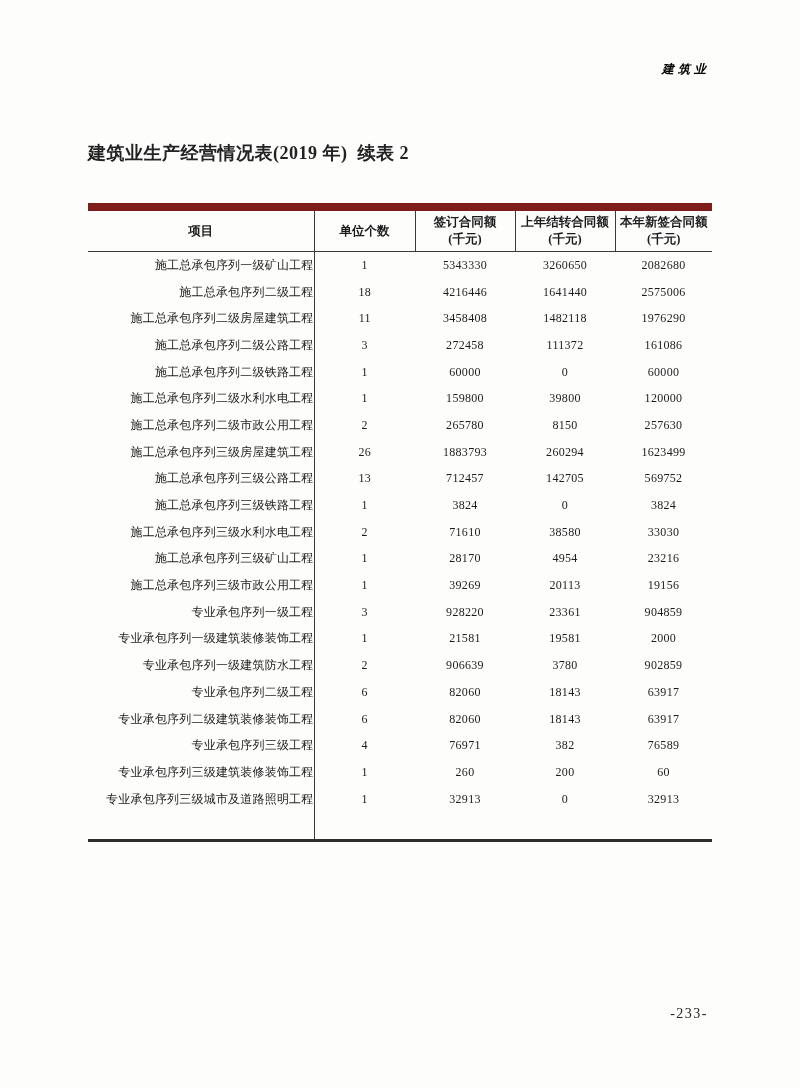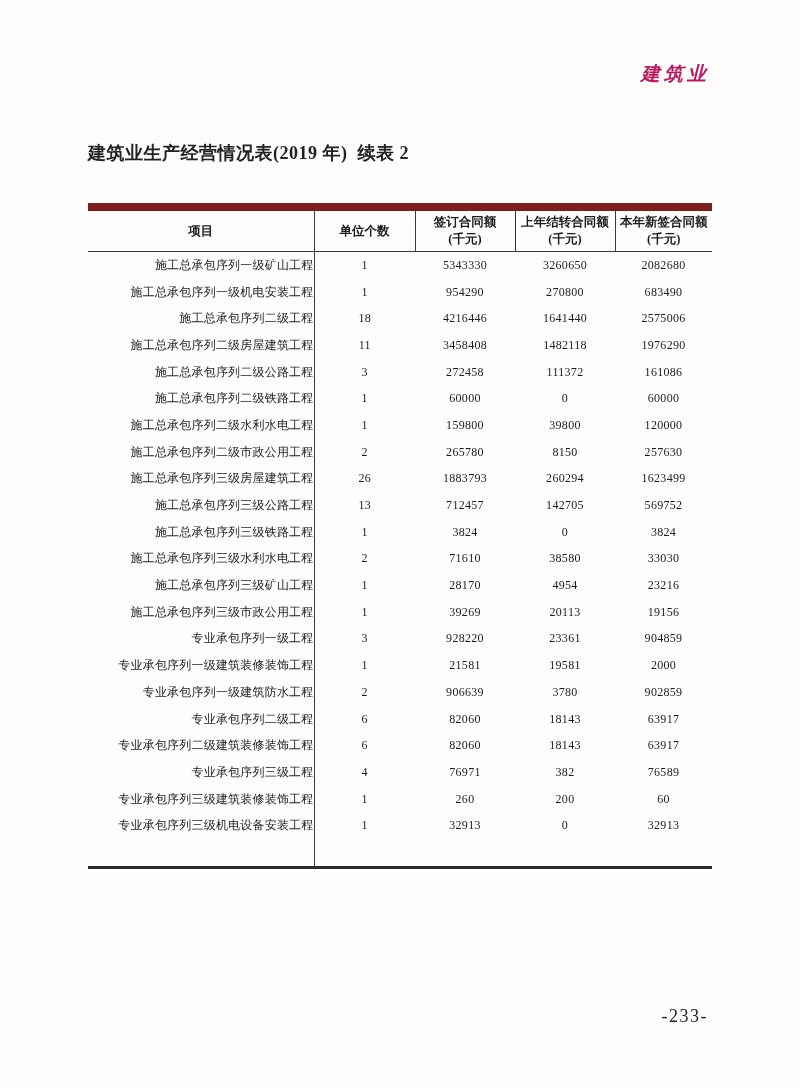--- a/index.html
+++ b/index.html
@@ -12,25 +12,25 @@
     position: relative;
     background: #fdfdfc;
     color: #1f1f1f;
     font-family: "Liberation Serif", "DejaVu Serif", serif;
     overflow: hidden;
   }
   .running-header {
     position: absolute;
     top: 61px;
     right: 90px;
-    font-size: 19px;
+    font-size: 12px;
     font-style: italic;
     font-weight: 600;
     letter-spacing: 4px;
-    color: #be185d;
+    color: #000000;
   }
   .doc-title {
     position: absolute;
     top: 141px;
     left: 88px;
     font-size: 18px;
     font-weight: 600;
     letter-spacing: 0.5px;
     white-space: pre;
     color: #222222;
@@ -80,21 +80,21 @@
     text-align: center;
     letter-spacing: 0.3px;
   }
   tr.spacer td {
     height: 53px;
   }
   .pageno {
     position: absolute;
     top: 1006px;
     right: 92px;
-    font-size: 18px;
+    font-size: 14px;
     letter-spacing: 1.5px;
     color: #242424;
   }
 </style>
 </head>
 <body>
 
 <div class="sheet">
 
   <div class="running-header">建筑业</div>
@@ -134,27 +134,20 @@
     <tbody>
 
   <tr>
     <td class="lab">施工总承包序列一级矿山工程</td>
     <td class="num">1</td>
     <td class="num">5343330</td>
     <td class="num">3260650</td>
     <td class="num">2082680</td>
   </tr>
 
-  <tr>
-    <td class="lab">施工总承包序列一级机电安装工程</td>
-    <td class="num">1</td>
-    <td class="num">954290</td>
-    <td class="num">270800</td>
-    <td class="num">683490</td>
-  </tr>
 
   <tr>
     <td class="lab">施工总承包序列二级工程</td>
     <td class="num">18</td>
     <td class="num">4216446</td>
     <td class="num">1641440</td>
     <td class="num">2575006</td>
   </tr>
 
   <tr>
@@ -298,21 +291,21 @@
   <tr>
     <td class="lab">专业承包序列三级建筑装修装饰工程</td>
     <td class="num">1</td>
     <td class="num">260</td>
     <td class="num">200</td>
     <td class="num">60</td>
   </tr>
 
 
   <tr>
-    <td class="lab">专业承包序列三级机电设备安装工程</td>
+    <td class="lab">专业承包序列三级城市及道路照明工程</td>
     <td class="num">1</td>
     <td class="num">32913</td>
     <td class="num">0</td>
     <td class="num">32913</td>
   </tr>
 
 <tr class="spacer">
         <td class="lab"></td>
         <td colspan="4"></td>
       </tr>

